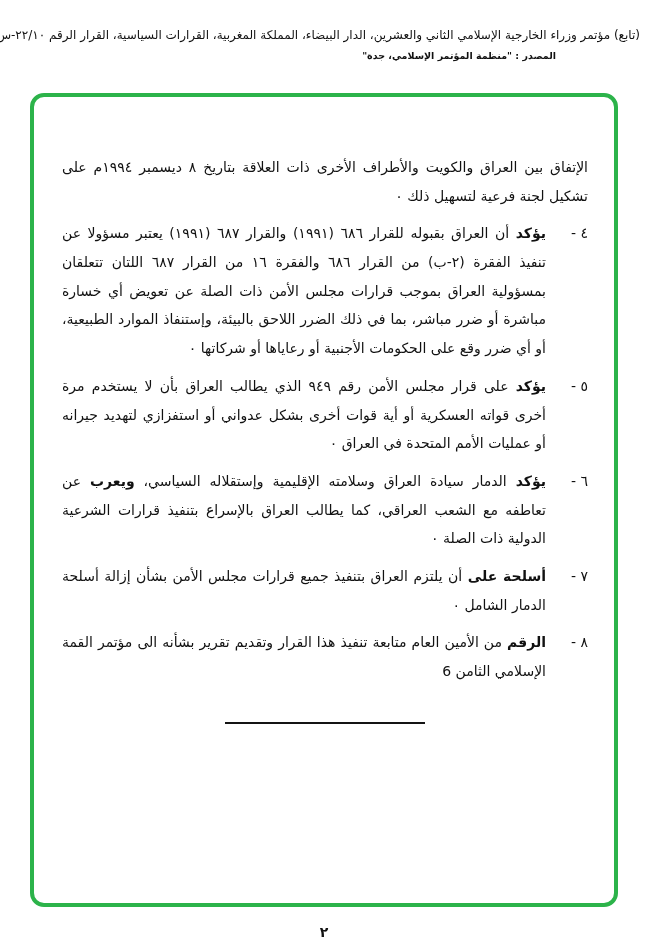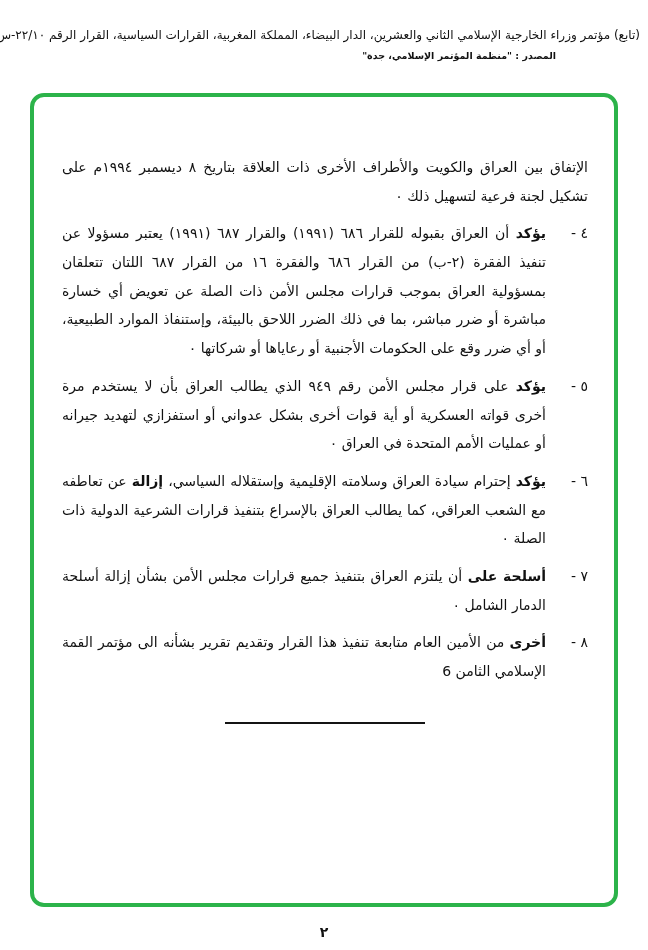--- a/index.html
+++ b/index.html
@@ -112,40 +112,40 @@
           <span>على قرار مجلس الأمن رقم ٩٤٩ الذي يطالب العراق بأن لا يستخدم مرة أخرى قواته العسكرية أو أية قوات أخرى بشكل عدواني أو استفزازي لتهديد جيرانه أو عمليات الأمم المتحدة في العراق ٠</span>
           <span class="kw"></span>
           <span></span>
         </span>
       </div>
 
       <div class="item">
         <span class="item-number">٦ -</span>
         <span class="item-body">
           <span class="kw">يؤكد</span>
-          <span>إحترام سيادة العراق وسلامته الإقليمية وإستقلاله السياسي،</span>
-          <span class="kw">إزالة</span>
+          <span>الدمار سيادة العراق وسلامته الإقليمية وإستقلاله السياسي،</span>
+          <span class="kw">ويعرب</span>
           <span>عن تعاطفه مع الشعب العراقي، كما يطالب العراق بالإسراع بتنفيذ قرارات الشرعية الدولية ذات الصلة ٠</span>
         </span>
       </div>
 
       <div class="item">
         <span class="item-number">٧ -</span>
         <span class="item-body">
           <span class="kw">أسلحة على</span>
           <span>أن يلتزم العراق بتنفيذ جميع قرارات مجلس الأمن بشأن إزالة أسلحة الدمار الشامل ٠</span>
           <span class="kw"></span>
           <span></span>
         </span>
       </div>
 
       <div class="item">
         <span class="item-number">٨ -</span>
         <span class="item-body">
-          <span class="kw">أخرى</span>
+          <span class="kw">الرقم</span>
           <span>من الأمين العام متابعة تنفيذ هذا القرار وتقديم تقرير بشأنه الى مؤتمر القمة الإسلامي الثامن 6</span>
           <span class="kw"></span>
           <span></span>
         </span>
       </div>
 
       <div class="divider"></div>
 
     </div>
   </div>

